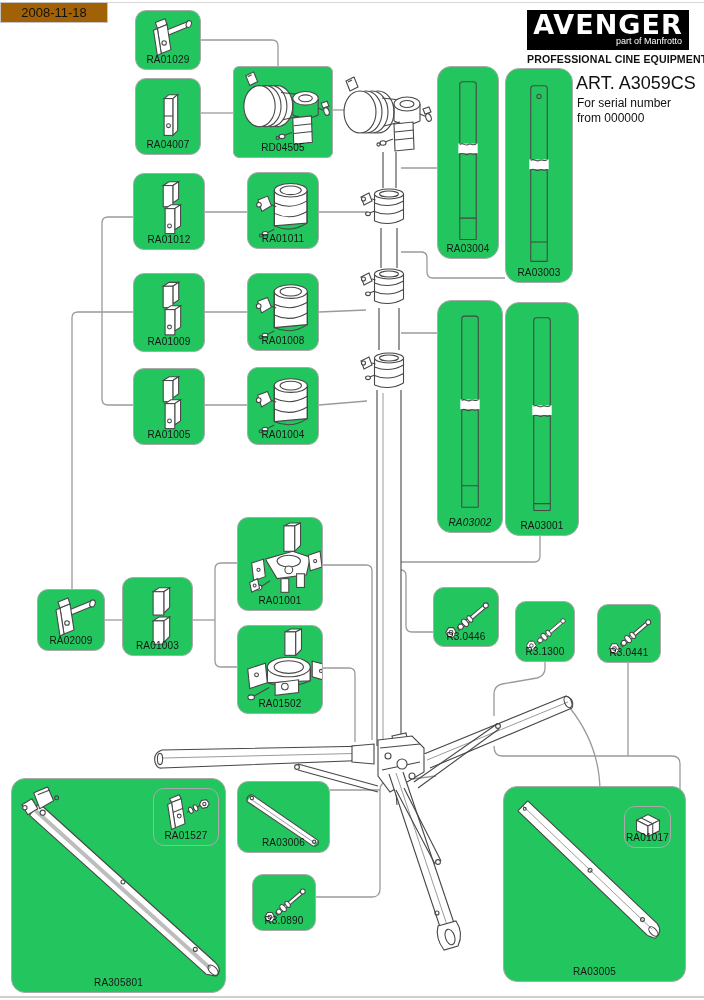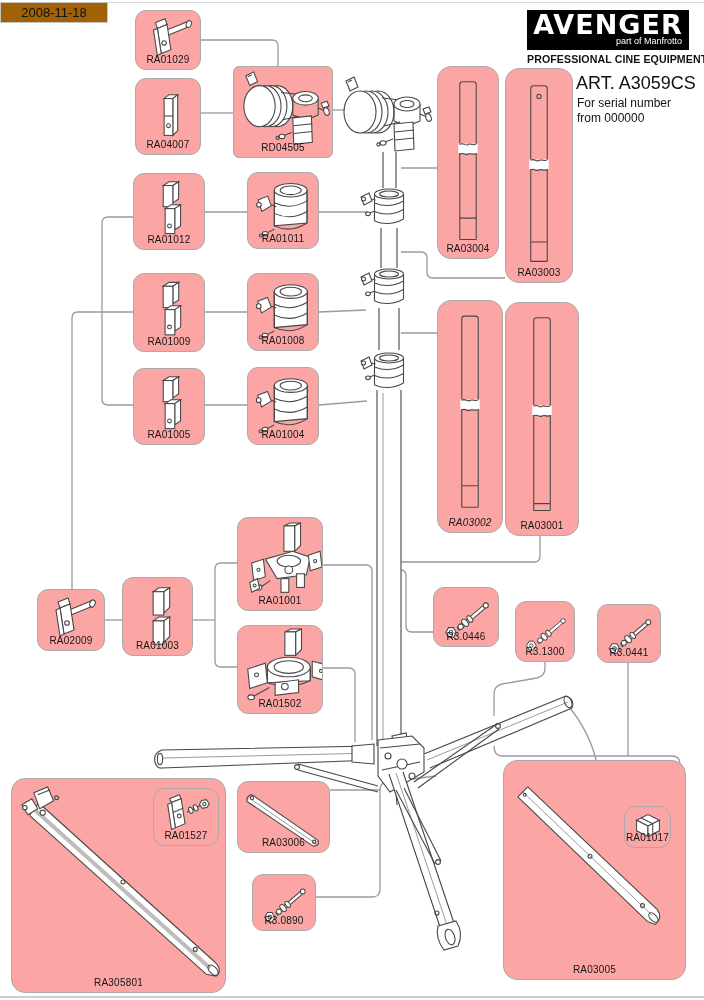--- a/index.html
+++ b/index.html
@@ -13,21 +13,21 @@
   #logo{position:absolute;left:527px;top:10px;width:162px;height:40px;background:#000;}
   #logo .name{color:#fff;font-weight:bold;font-size:27px;line-height:28px;text-align:center;
               letter-spacing:1px;font-family:"DejaVu Sans", sans-serif;margin-top:1px;}
   #logo .sub{color:#fff;font-size:9px;text-align:right;padding-right:7px;margin-top:-3px;}
   #tagline{position:absolute;left:527px;top:53px;width:162px;font-size:10.6px;font-weight:bold;
            white-space:nowrap;letter-spacing:0.1px;}
   #art-no{position:absolute;left:576px;top:73px;font-size:18px;}
   #serial1{position:absolute;left:577px;top:96px;font-size:12px;}
   #serial2{position:absolute;left:577px;top:111px;font-size:12px;}
   #diagram-svg{position:absolute;left:0;top:0;z-index:0;}
-  .part-box{position:absolute;border:1.2px solid #aaaaaa;border-radius:11px;background:#fca5a5;
+  .part-box{position:absolute;border:1.2px solid #aaaaaa;border-radius:11px;background:#22c55e;
             box-sizing:border-box;z-index:1;}
   .part-box.tall{border-radius:14px;}
   .part-box.nested{z-index:2;}
   .part-art{position:absolute;left:0;top:0;width:100%;height:100%;}
   .part-label{position:absolute;left:0;right:0;bottom:4px;text-align:center;font-size:10px;
               color:#161616;letter-spacing:0.2px;}
   svg .ln{fill:none;stroke:#474747;stroke-width:1.1;}
   svg .lnw{fill:#ffffff;stroke:#474747;stroke-width:1.1;}
   svg .conn{fill:none;stroke:#9b9b9b;stroke-width:1.3;}
   svg .thin{fill:none;stroke:#6f6f6f;stroke-width:0.7;}
@@ -459,21 +459,21 @@
   <div class="part-label">RA03006</div>
 </div>
 
 <div class="part-box" style="left:252px;top:874px;width:64px;height:57px;">
   <svg class="part-art" viewBox="0 0 66 60">
       <use href="#sym-screw" width="66" height="60"></use>
     </svg>
   <div class="part-label">R3.0890</div>
 </div>
 
-<div class="part-box tall" style="left:503px;top:760px;width:183px;height:220px;">
+<div class="part-box tall" style="left:503px;top:786px;width:183px;height:196px;">
   <svg class="part-art" viewBox="0 0 183 196">
     <path d="M14,24 L24,14 L155,138 Q160,146 153,153 L145,150 Z" fill="#fff" stroke="none"></path>
     <path class="ln" d="M14,24 L145,150 M24,14 L155,138 M14,24 L24,14 M155,138 Q161,146 153,153 L145,150"></path>
     <path class="thin" d="M19,19 L150,144"></path>
     <circle class="ln" cx="21" cy="22" r="1.5"></circle>
     <circle class="ln" cx="87" cy="84" r="2"></circle>
     <circle class="ln" cx="140" cy="134" r="2"></circle>
     <ellipse class="ln" cx="151" cy="146" rx="3.2" ry="5.8" transform="rotate(-43 151 146)"></ellipse>
   </svg>
   <div class="part-label">RA03005</div>

